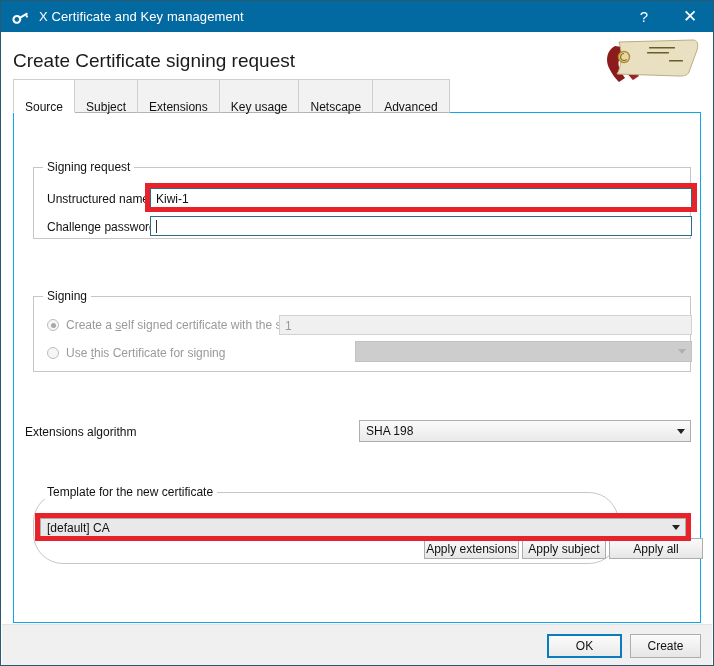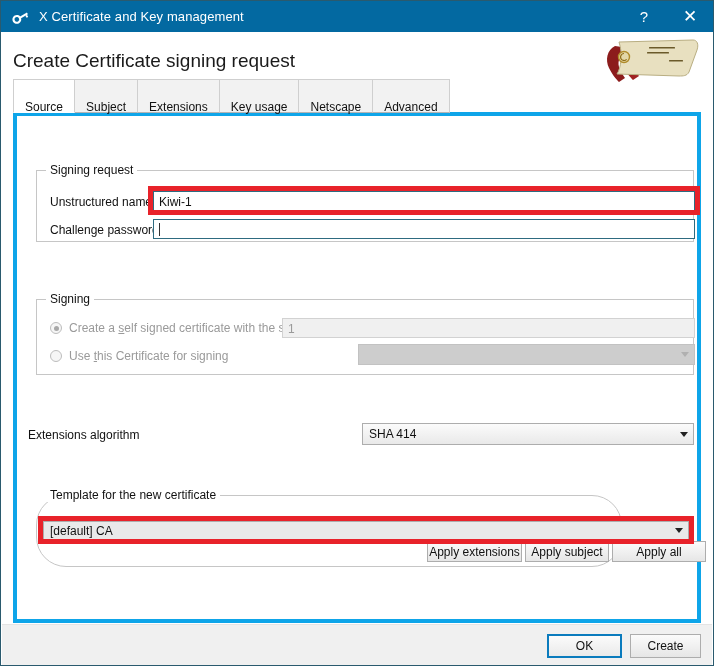--- a/index.html
+++ b/index.html
@@ -120,21 +120,21 @@
   }
 
   
   .tabpanel {
     position: absolute;
     left: 12px;
     top: 111px;
     width: 688px;
     height: 511px;
     background: #ffffff;
-    border: 4px solid #0ea5e9;
+    border: 1px solid #0ea5e9;
     box-sizing: border-box;
   }
 
   
   .group {
     position: absolute;
     border: 1px solid #c6c6c6;
     box-sizing: border-box;
   }
   .group > .group-title {
@@ -367,21 +367,21 @@
     </div>
     <div class="combo disabled" style="left:341px; top:228px; width:337px; height:21px;">
       <span class="combo-text"></span>
       <span class="arrow">
           <span class="tri dis"></span>
         </span>
     </div>
 
     <span class="lbl" style="left:11px; top:312px;">Extensions algorithm</span>
     <div class="combo" style="left:345px; top:307px; width:332px; height:22px;">
-      <span class="combo-text">SHA 414</span>
+      <span class="combo-text">SHA 198</span>
       <span class="arrow">
           <span class="tri"></span>
         </span>
     </div>
 
     <div class="group" id="grp-template">
       <span class="group-title">Template for the new certificate</span>
     </div>
     <div class="combo" style="left:26px; top:405px; width:646px; height:19px; background:#e9e9e9;">
       <span class="combo-text">[default] CA</span>

